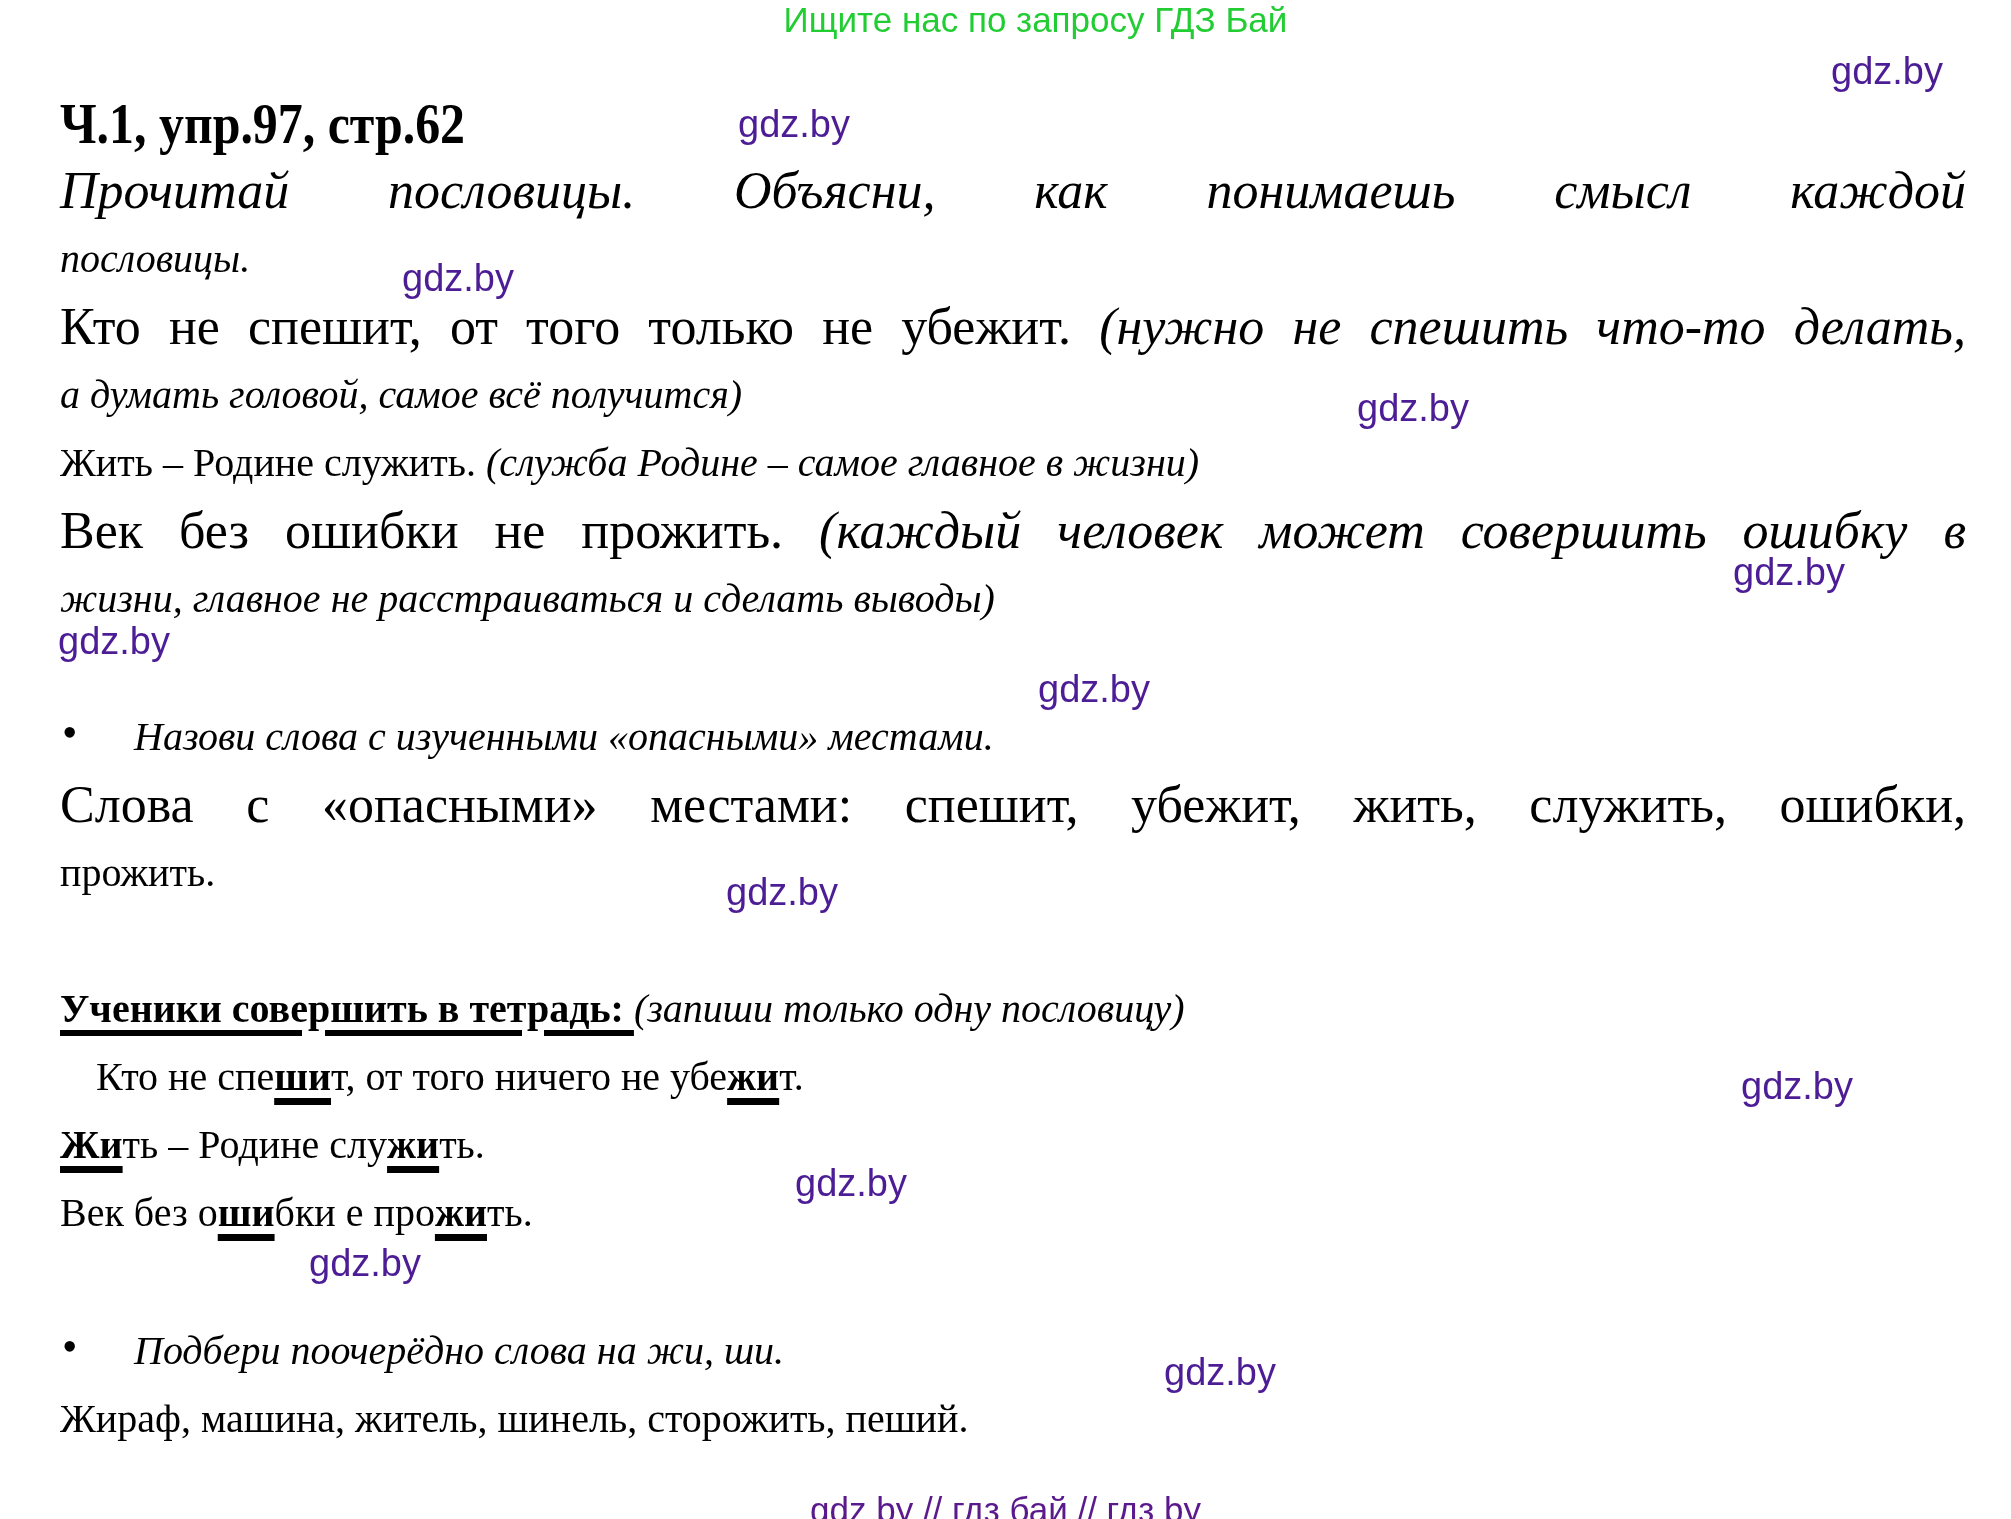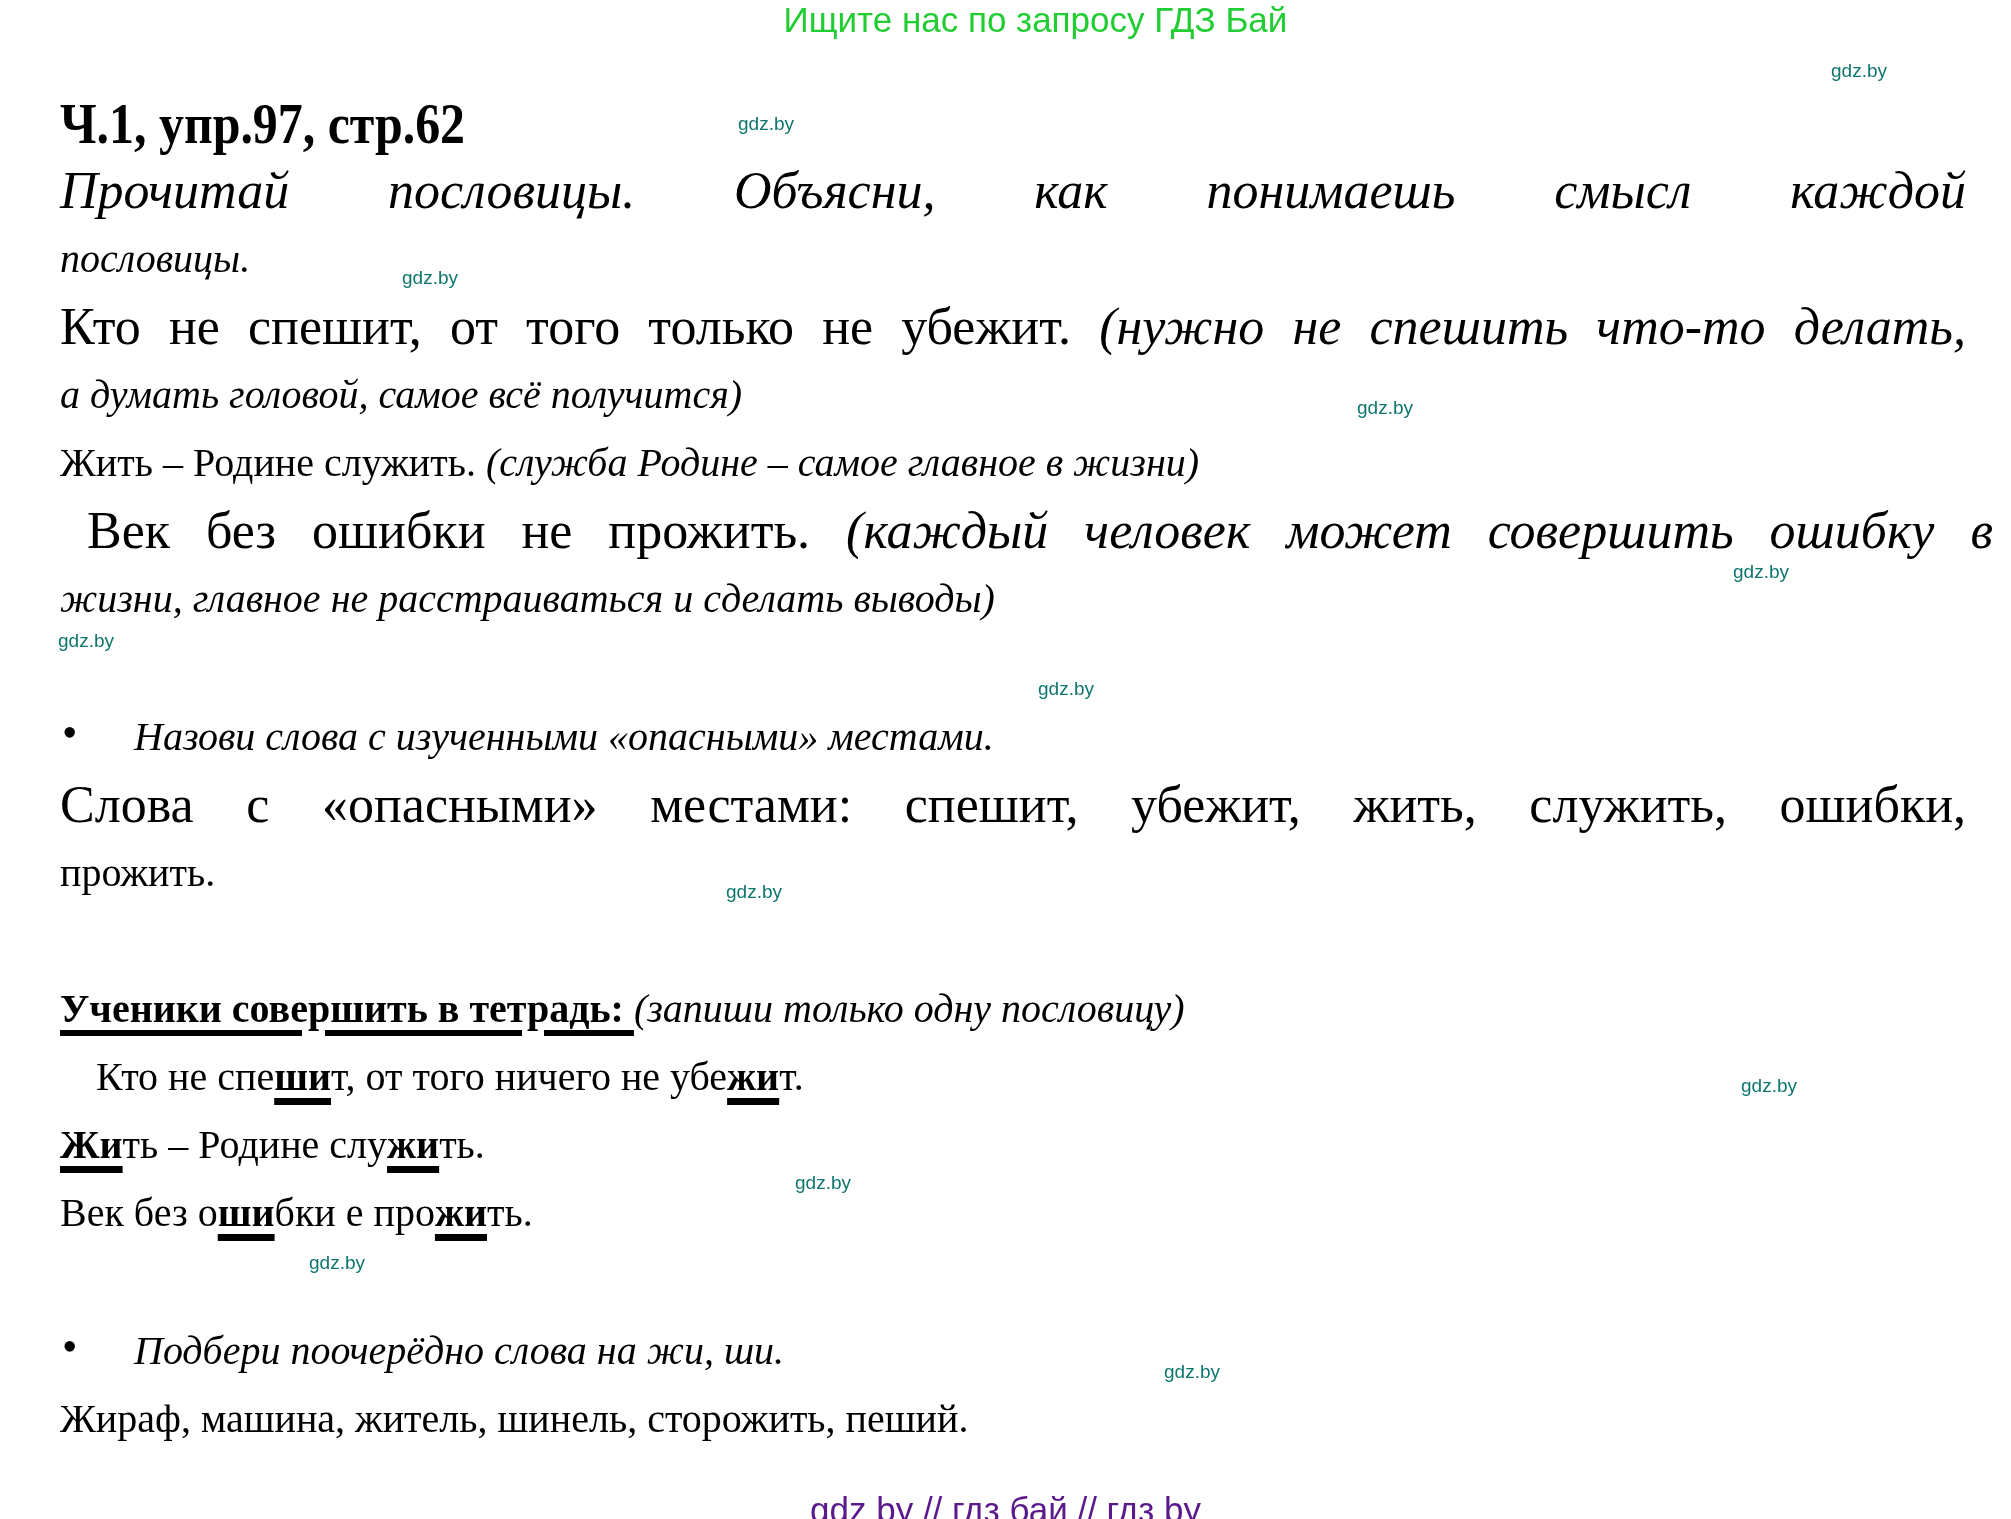--- a/index.html
+++ b/index.html
@@ -1,21 +1,21 @@
 <!DOCTYPE html>
 <html><head>
 <meta charset="utf-8">
 <style>
   html, body { margin: 0; padding: 0; background: #ffffff; }
   body { width: 2011px; height: 1519px; position: relative; overflow: hidden; color: #000; }
   .serif { font-family: "Liberation Serif", "DejaVu Serif", serif; }
   .sans { font-family: "Liberation Sans", "DejaVu Sans", sans-serif; }
   .abs { position: absolute; white-space: nowrap; }
   .banner { top: 0px; left: 0; width: 2011px; text-align: center; font-size: 35px; line-height: 40px; margin-left: 30px; }
-  .wm { font-size: 19px; line-height: 32px; color: #0f766e; }
+  .wm { font-size: 38px; line-height: 32px; color: #4c1d95; }
   .title { left: 60px; top: 92px; font-size: 58px; font-weight: bold; line-height: 64px; transform: scaleX(0.86); transform-origin: left; }
   .para { position: absolute; left: 60px; width: 1906px; font-size: 52px; line-height: 68px; }
   .just { text-align: justify; text-align-last: justify; }
   .bi { font-weight: normal; font-style: italic; }
   .it { font-style: italic; }
   .line { position: absolute; left: 60px; font-size: 40px; line-height: 68px; white-space: nowrap; text-align: center; }
   .bullet { position: absolute; left: 62px; font-size: 44px; }
   .ul-strong { font-weight: bold; text-decoration: underline; text-decoration-thickness: 7px; text-underline-offset: 8px; }
   .hdr-ul { font-weight: bold; text-decoration: underline; text-decoration-thickness: 6px; text-underline-offset: 8px; }
   .footer { top: 1490px; width: 2011px; left: 0; text-align: center; font-size: 35px; line-height: 40px; }
@@ -47,21 +47,21 @@
   <span>Кто не спешит, от того только не убежит.</span>
   <span class="it">(нужно не спешить что-то делать,</span>
 </div>
 <div class="line serif it" style="top:361px;">а думать головой, самое всё получится)</div>
 
 <div class="line serif" style="top:429px;">
   <span>Жить – Родине служить.</span>
   <span class="it">(служба Родине – самое главное в жизни)</span>
 </div>
 
-<div class="para serif just" style="top:497px;margin-left:27px;">
+<div class="para serif just" style="top:497px;">
   <span>Век без ошибки не прожить.</span>
   <span class="it">(каждый человек может совершить ошибку в</span>
 </div>
 <div class="line serif it" style="top:565px;">жизни, главное не расстраиваться и сделать выводы)</div>
 
 <div class="bullet serif" style="top:707px;">•</div>
 <div class="line serif bi" style="left:134px;top:703px;">Назови слова с изученными «опасными» местами.</div>
 <div class="para serif just" style="top:771px;">Слова с «опасными» местами: спешит, убежит, жить, служить, ошибки,</div>
 <div class="line serif" style="top:839px;">прожить.</div>
 

